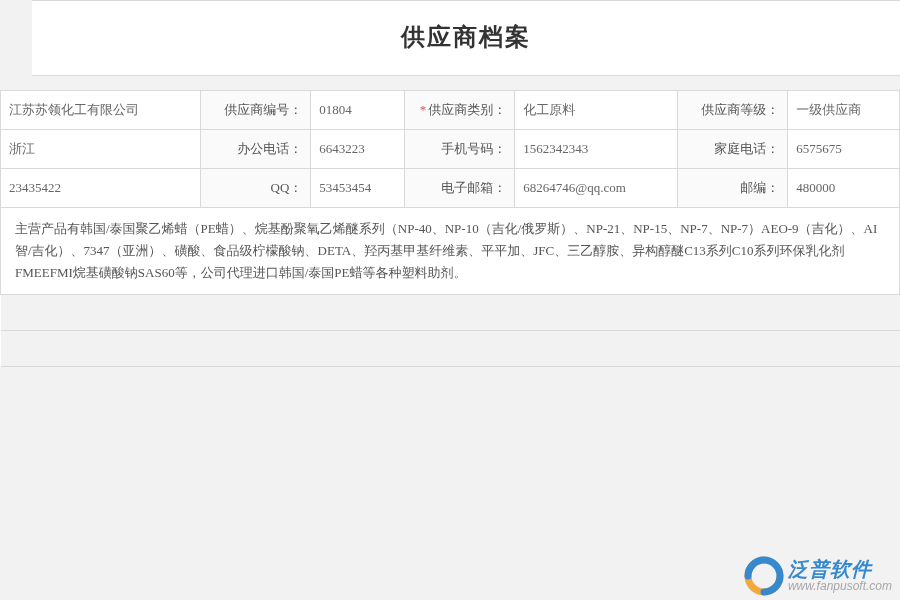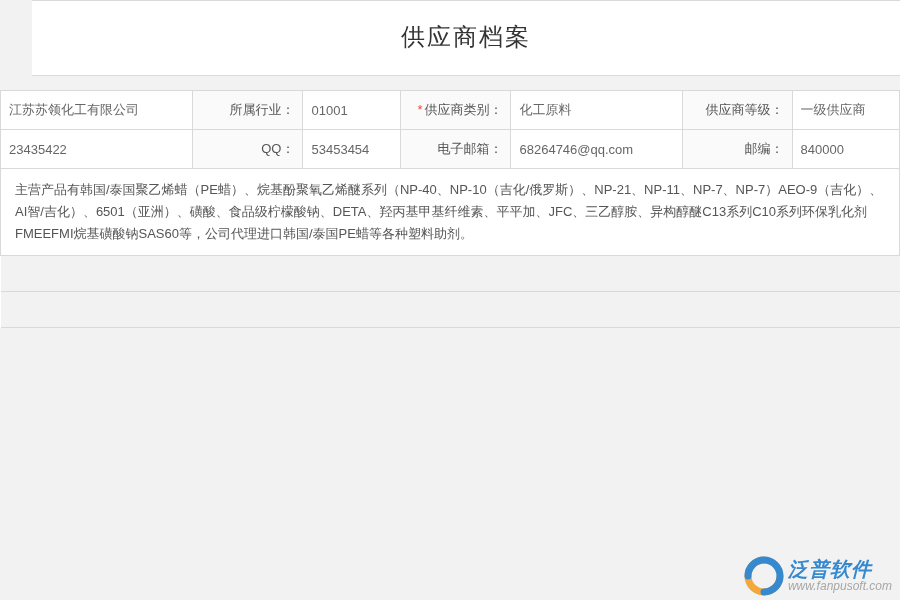--- a/index.html
+++ b/index.html
@@ -11,31 +11,32 @@
       width: 900px;
       height: 600px;
       overflow: hidden;
       position: relative;
     }
     .page-title {
       background: #fff;
       text-align: center;
       padding: 20px 0 22px;
       font-size: 24px;
-      font-weight: 400;
+      font-weight: 700;
       letter-spacing: 2px;
       border-top: 1px solid #d9d9d9;
       border-bottom: 1px solid #d9d9d9;
       margin-bottom: 14px;
       margin-left: 32px;
     }
     .form-table {
       width: 100%;
       border-collapse: collapse;
       background: #fff;
+      font-family: Liberation Serif, serif;
     }
     .form-table td {
       border: 1px solid #d9d9d9;
       padding: 10px 8px;
       vertical-align: middle;
       white-space: nowrap;
     }
     .label-cell {
       background: #fafafa;
       text-align: right;
@@ -83,38 +84,47 @@
   </style>
 </head>
 <body>
 
 <div class="page-title">供应商档案</div>
 
 <table class="form-table">
   <tbody id="form-body">
       <tr>
         <td class="value-cell">江苏苏领化工有限公司</td>
-        <td class="label-cell"><span>所属行业：</span></td>
-        <td class="value-cell">01001</td>
+        <td class="label-cell"><span>供应商编号：</span></td>
+        <td class="value-cell">01804</td>
         <td class="label-cell"><span class="required">*</span><span>供应商类别：</span></td>
         <td class="value-cell">化工原料</td>
         <td class="label-cell"><span>供应商等级：</span></td>
         <td class="value-cell">一级供应商</td>
+      </tr>
+      <tr>
+        <td class="value-cell">浙江</td>
+        <td class="label-cell"><span>办公电话：</span></td>
+        <td class="value-cell">6643223</td>
+        <td class="label-cell"><span>手机号码：</span></td>
+        <td class="value-cell">1562342343</td>
+        <td class="label-cell"><span>家庭电话：</span></td>
+        <td class="value-cell">6575675</td>
       </tr>
       <tr>
         <td class="value-cell">23435422</td>
         <td class="label-cell"><span>QQ：</span></td>
         <td class="value-cell">53453454</td>
         <td class="label-cell"><span>电子邮箱：</span></td>
         <td class="value-cell">68264746@qq.com</td>
         <td class="label-cell"><span>邮编：</span></td>
-        <td class="value-cell">840000</td>
+        <td class="value-cell">480000</td>
       </tr>
       <tr class="textarea-row">
-        <td colspan="8">主营产品有韩国/泰国聚乙烯蜡（PE蜡）、烷基酚聚氧乙烯醚系列（NP-40、NP-10（吉化/俄罗斯）、NP-21、NP-11、NP-7、NP-7）AEO-9（吉化）、AI智/吉化）、6501（亚洲）、磺酸、食品级柠檬酸钠、DETA、羟丙基甲基纤维素、平平加、JFC、三乙醇胺、异构醇醚C13系列C10系列环保乳化剂FMEEFMI烷基磺酸钠SAS60等，公司代理进口韩国/泰国PE蜡等各种塑料助剂。</td>
+        <td colspan="8">主营产品有韩国/泰国聚乙烯蜡（PE蜡）、烷基酚聚氧乙烯醚系列（NP-40、NP-10（吉化/俄罗斯）、NP-21、NP-15、NP-7、NP-7）AEO-9（吉化）、AI智/吉化）、7347（亚洲）、磺酸、食品级柠檬酸钠、DETA、羟丙基甲基纤维素、平平加、JFC、三乙醇胺、异构醇醚C13系列C10系列环保乳化剂FMEEFMI烷基磺酸钠SAS60等，公司代理进口韩国/泰国PE蜡等各种塑料助剂。</td>
       </tr>
       <tr class="spacer-row">
         <td colspan="8"></td>
       </tr>
       <tr class="spacer-row">
         <td colspan="8"></td>
       </tr>
     </tbody>
 </table>
 

